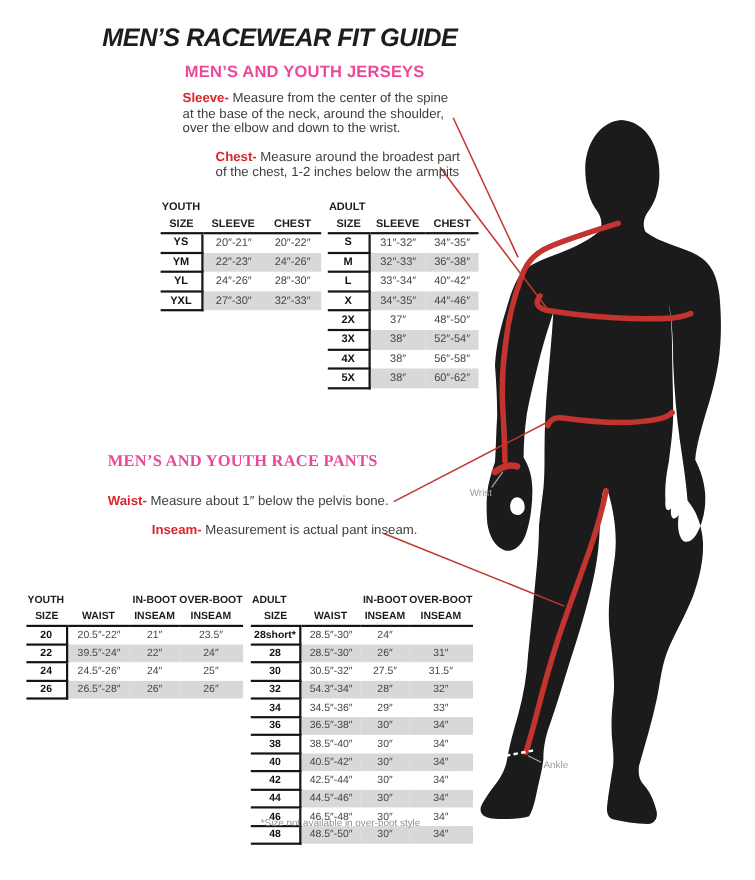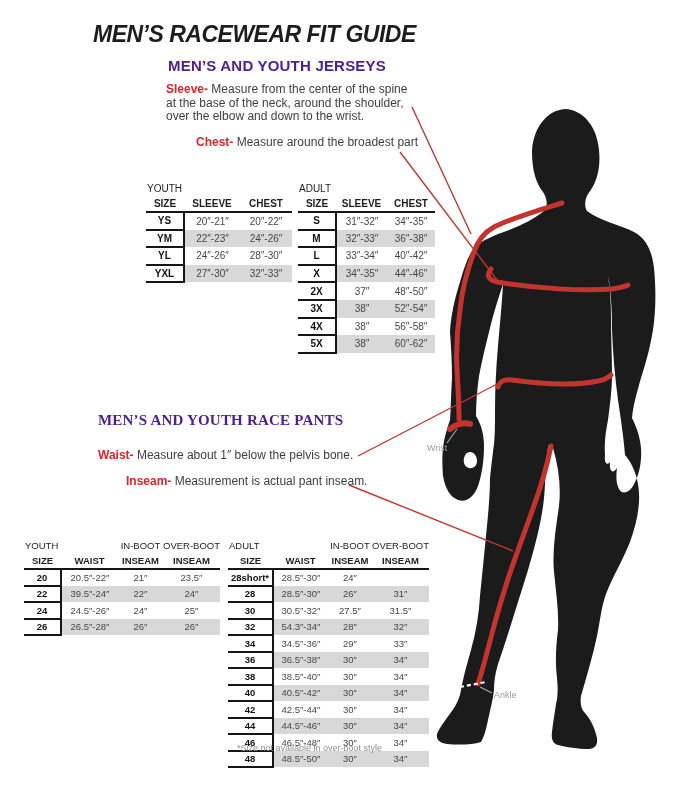--- a/index.html
+++ b/index.html
@@ -3,35 +3,35 @@
 <meta charset="utf-8">
 <style>
   html,body{margin:0;padding:0;background:#fff;}
   #canvas{position:relative;width:686px;height:800px;background:#ffffff;overflow:hidden;
           font-family:"Liberation Sans",sans-serif;color:#3e3e3e;}
   #fig-layer{position:absolute;left:0;top:0;z-index:0;}
   .abs{position:absolute;z-index:1;}
 
   .main-title{left:93px;top:21px;font-size:23px;font-weight:bold;font-style:italic;
               color:#1d1d1f;letter-spacing:-0.5px;white-space:nowrap;}
-  .sec-head{font-size:15px;font-weight:bold;color:#4c1d95;white-space:nowrap;letter-spacing:0.2px;}
+  .sec-head{font-size:15px;font-weight:bold;color:#ec4899;white-space:nowrap;letter-spacing:0.2px;}
   .jersey-head{left:168px;top:57px;}
   .pants-head{left:98px;top:412px;font-family:Liberation Serif, serif;}
   .para{font-size:12px;line-height:13.6px;color:#3e3e3e;white-space:nowrap;}
   .para .lead{color:#d9252b;font-weight:bold;}
   .sleeve-para{left:166px;top:83px;}
   .chest-para{left:168px;top:136px;margin-left:28px;}
   .waist-para{left:98px;top:449px;}
-  .inseam-para{left:98px;top:475px;padding-left:28px;}
+  .inseam-para{left:110px;top:475px;padding-left:28px;}
 
   table{border-collapse:collapse;table-layout:fixed;}
   th,td{padding:0;margin:0;text-align:center;vertical-align:middle;}
   .fit-table{font-size:10px;}
   .fit-table-sm{font-size:9.5px;}
-  tr.grp th{font-weight:normal;color:#1d1d1f;text-align:center;height:13px;vertical-align:bottom;
+  tr.grp th{font-weight:bold;color:#1d1d1f;text-align:center;height:13px;vertical-align:bottom;
             padding-bottom:2px;white-space:nowrap;}
   tr.grp th:first-child{text-align:left;padding-left:1px;}
   tr.hdr th{font-weight:bold;color:#1d1d1f;height:15px;border-bottom:2.5px solid #151515;white-space:nowrap;}
   tbody td{color:#464646;white-space:nowrap;}
   .fit-table tbody td{height:15.6px;}
   .fit-table-sm tbody td{height:14.5px;}
   tbody td:first-child{font-weight:bold;color:#111;
         border-bottom:2px solid #151515;border-right:2px solid #151515;}
   tbody tr:nth-child(even) td:not(:first-child){background:#d8d8d8;}
 
@@ -134,20 +134,21 @@
   <div class="abs sec-head jersey-head">MEN’S AND YOUTH JERSEYS</div>
 
   <div class="abs para sleeve-para">
     <div><span class="lead">Sleeve-</span><span> Measure from the center of the spine</span></div>
     <div>at the base of the neck, around the shoulder,</div>
     <div>over the elbow and down to the wrist.</div>
   </div>
 
   <div class="abs para chest-para">
     <div><span class="lead">Chest-</span><span> Measure around the broadest part</span></div>
+    <div>of the chest, 1-2 inches below the armpits</div>
   </div>
 
   <div class="abs sec-head pants-head">MEN’S AND YOUTH RACE PANTS</div>
 
   <div class="abs para waist-para"><span class="lead">Waist-</span><span> Measure about 1″ below the pelvis bone.</span></div>
 
   <div class="abs para inseam-para"><span class="lead">Inseam-</span><span> Measurement is actual pant inseam.</span></div>
 
   <table id="jersey-youth-table" class="abs fit-table">
     <thead>

